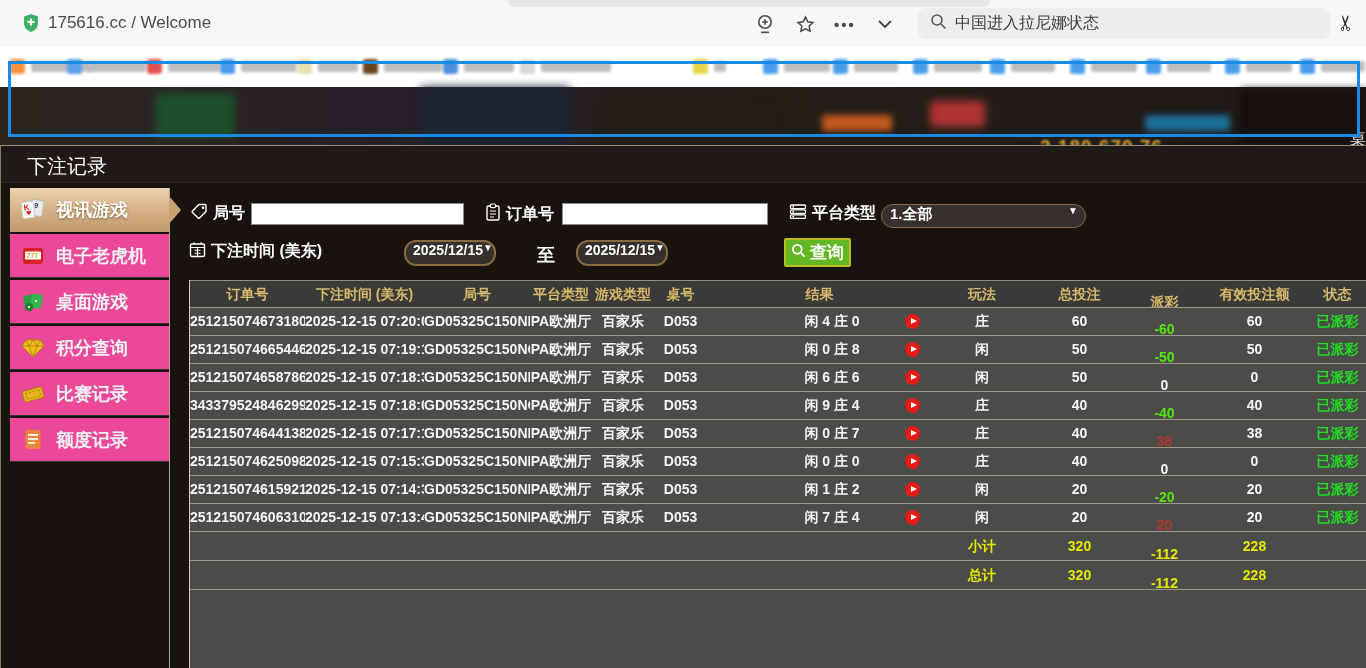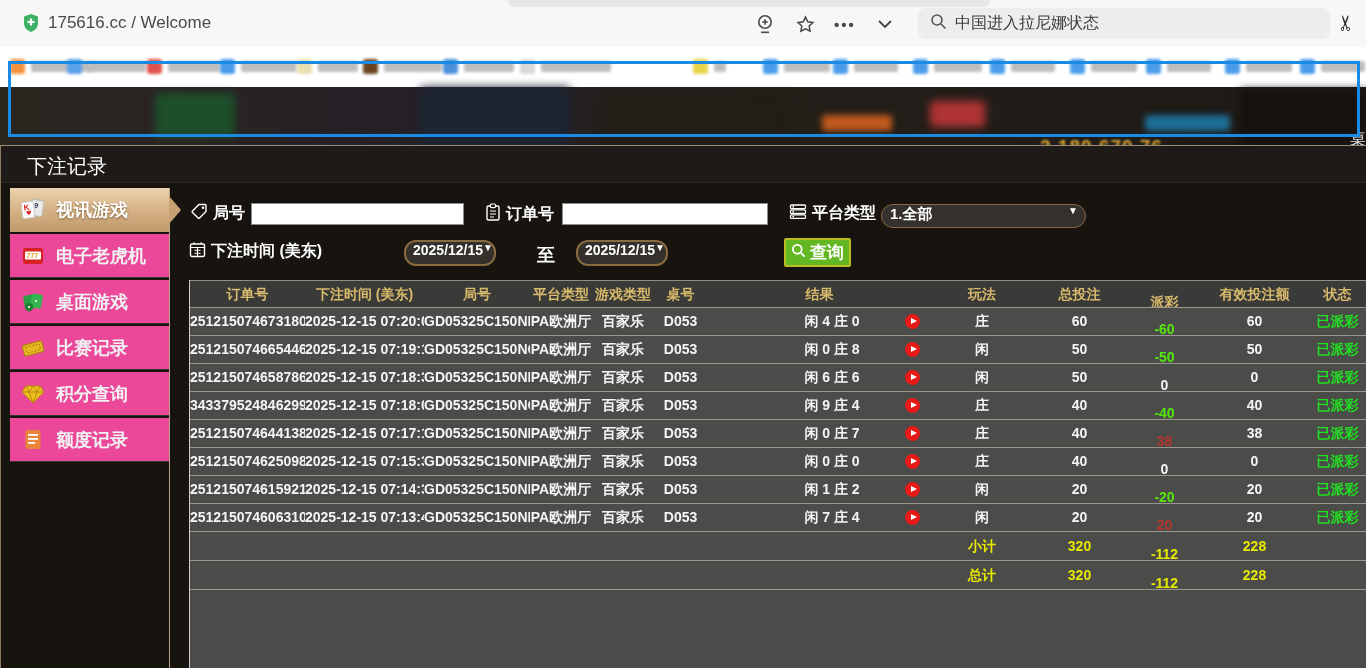--- a/index.html
+++ b/index.html
@@ -237,37 +237,37 @@
               <rect x="10" y="4" width="11" height="14" rx="2" fill="#35b54f" transform="rotate(10 15 11)"></rect>
               <circle cx="8" cy="17" r="4.2" fill="#1e7e34"></circle>
               <circle cx="8" cy="17" r="1.1" fill="#fff"></circle>
               <circle cx="15" cy="11" r="1" fill="#fff"></circle>
             </svg>
           </span>
           <span class="lbl">桌面游戏</span>
         </div>
         <div class="side-item">
           <span class="side-icon">
+            <svg width="24" height="22" viewBox="0 0 24 22">
+              <path d="M5 3h14l4 6-11 11L1 9z" fill="#f0c020" stroke="#b8860b"></path>
+              <path d="M5 3l3 6 4-6 4 6 3-6M1 9h22M8 9l4 11 4-11" fill="none" stroke="#b8860b"></path>
+            </svg>
+          </span>
+          <span class="lbl">积分查询</span>
+        </div>
+        <div class="side-item">
+          <span class="side-icon">
             <svg width="26" height="22" viewBox="0 0 26 22">
               <g transform="rotate(-15 13 11)">
                 <rect x="3" y="6" width="20" height="11" rx="2" fill="#e8b820" stroke="#a8820a"></rect>
                 <rect x="6" y="8.5" width="14" height="6" fill="none" stroke="#a8820a" stroke-dasharray="2 1.5"></rect>
               </g>
             </svg>
           </span>
           <span class="lbl">比赛记录</span>
-        </div>
-        <div class="side-item">
-          <span class="side-icon">
-            <svg width="24" height="22" viewBox="0 0 24 22">
-              <path d="M5 3h14l4 6-11 11L1 9z" fill="#f0c020" stroke="#b8860b"></path>
-              <path d="M5 3l3 6 4-6 4 6 3-6M1 9h22M8 9l4 11 4-11" fill="none" stroke="#b8860b"></path>
-            </svg>
-          </span>
-          <span class="lbl">积分查询</span>
         </div>
         <div class="side-item">
           <span class="side-icon">
             <svg width="20" height="24" viewBox="0 0 20 24">
               <rect x="2.5" y="2" width="15" height="19" rx="2" fill="#e8853a"></rect>
               <rect x="5" y="6" width="10" height="1.8" fill="#fff"></rect>
               <rect x="5" y="10" width="10" height="1.8" fill="#fff"></rect>
               <rect x="5" y="14" width="7" height="1.8" fill="#fff"></rect>
             </svg>
           </span>

